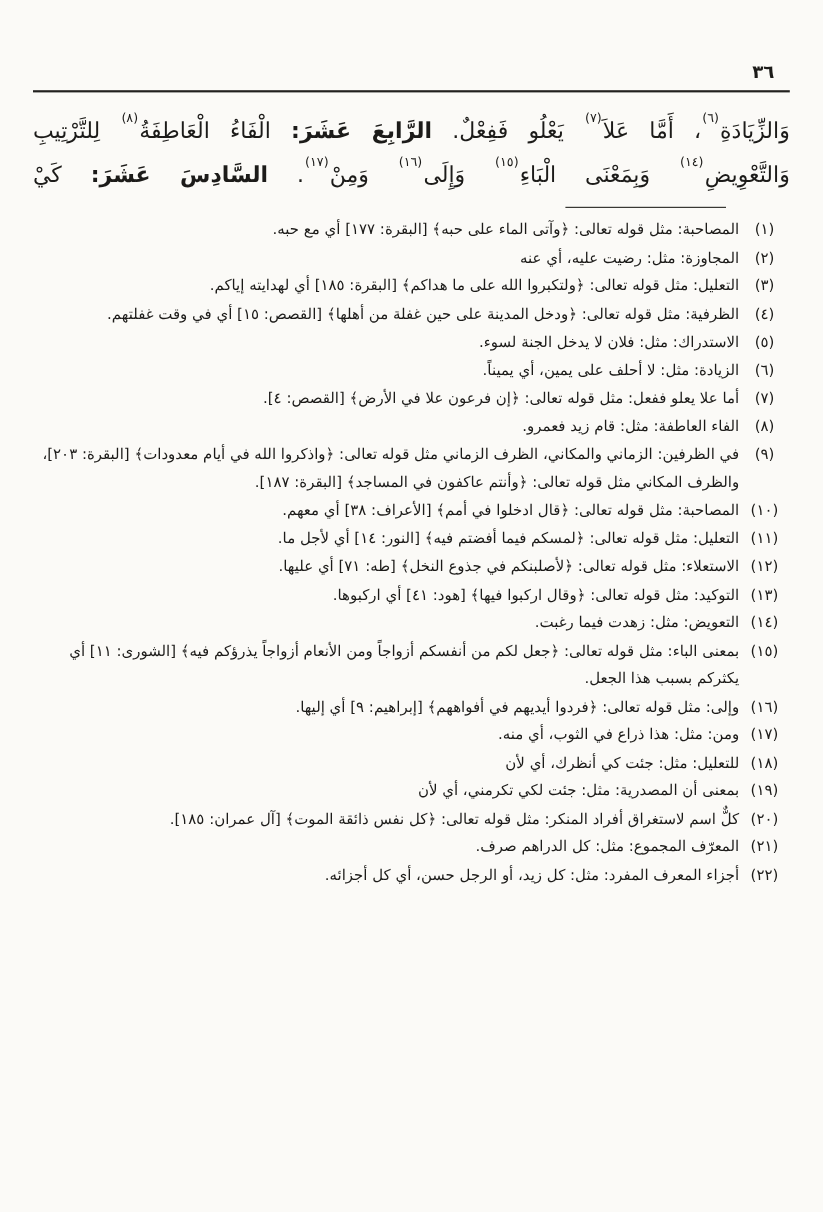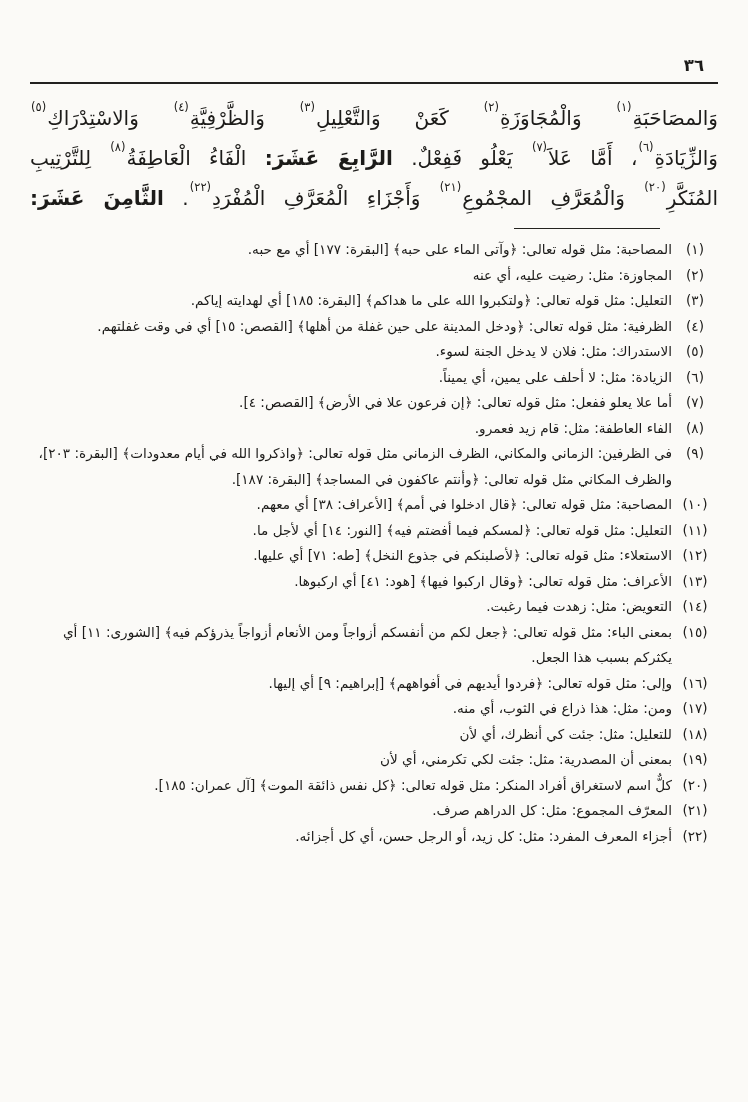--- a/index.html
+++ b/index.html
@@ -41,23 +41,22 @@
 
 <div class="page">
 
   <header class="hdr">
     <span class="pnum">٣٦</span>
   </header>
 
   <hr class="hdr-rule">
 
   <main class="main" id="main-text">
-      <div class="text-line"><span>وَالمصَاحَبَةِ</span><sup>(١)</sup><span> وَالْمُجَاوَزَةِ</span><sup>(٢)</sup><span> كَعَنْ وَالتَّعْلِيلِ</span><sup>(٣)</sup><span> وَالظَّرْفِيَّةِ</span><sup>(٤)</sup><span> وَالاسْتِدْرَاكِ</span><sup>(٥)</sup></div>
       <div class="text-line"><span>وَالزِّيَادَةِ</span><sup>(٦)</sup><span>، أَمَّا عَلاَ</span><sup>(٧)</sup><span> يَعْلُو فَفِعْلٌ. </span><span class="b">الرَّابِعَ عَشَرَ:</span><span> الْفَاءُ الْعَاطِفَةُ</span><sup>(٨)</sup><span> لِلتَّرْتِيبِ</span></div>
-      <div class="text-line"><span>المُنَكَّرِ</span><sup>(٢٠)</sup><span> وَالْمُعَرَّفِ المجْمُوعِ</span><sup>(٢١)</sup><span> وَأَجْزَاءِ الْمُعَرَّفِ الْمُفْرَدِ</span><sup>(٢٢)</sup><span>. </span><span class="b">الثَّامِنَ عَشَرَ:</span></div>
+      <div class="text-line"><span>وَالتَّعْوِيضِ</span><sup>(١٤)</sup><span> وَبِمَعْنَى الْبَاءِ</span><sup>(١٥)</sup><span> وَإِلَى</span><sup>(١٦)</sup><span> وَمِنْ</span><sup>(١٧)</sup><span>. </span><span class="b">السَّادِسَ عَشَرَ:</span><span> كَيْ</span></div>
     </main>
 
   <hr class="fn-sep">
 
   <section class="fns" id="footnotes">
       <div class="fn-row">
         <span class="fn-num">(١)</span>
         <div class="fn-text"><span>المصاحبة: مثل قوله تعالى: </span><span class="b">﴿وآتى الماء على حبه﴾</span><span> [البقرة: ١٧٧] أي مع حبه.</span></div>
       </div>
       <div class="fn-row">
@@ -99,21 +98,21 @@
       <div class="fn-row">
         <span class="fn-num">(١١)</span>
         <div class="fn-text"><span>التعليل: مثل قوله تعالى: </span><span class="b">﴿لمسكم فيما أفضتم فيه﴾</span><span> [النور: ١٤] أي لأجل ما.</span></div>
       </div>
       <div class="fn-row">
         <span class="fn-num">(١٢)</span>
         <div class="fn-text"><span>الاستعلاء: مثل قوله تعالى: </span><span class="b">﴿لأصلبنكم في جذوع النخل﴾</span><span> [طه: ٧١] أي عليها.</span></div>
       </div>
       <div class="fn-row">
         <span class="fn-num">(١٣)</span>
-        <div class="fn-text"><span>الأعراف: مثل قوله تعالى: </span><span class="b">﴿وقال اركبوا فيها﴾</span><span> [هود: ٤١] أي اركبوها.</span></div>
+        <div class="fn-text"><span>التوكيد: مثل قوله تعالى: </span><span class="b">﴿وقال اركبوا فيها﴾</span><span> [هود: ٤١] أي اركبوها.</span></div>
       </div>
       <div class="fn-row">
         <span class="fn-num">(١٤)</span>
         <div class="fn-text"><span>التعويض: مثل: زهدت فيما رغبت.</span></div>
       </div>
       <div class="fn-row">
         <span class="fn-num">(١٥)</span>
         <div class="fn-text"><span>بمعنى الباء: مثل قوله تعالى: </span><span class="b">﴿جعل لكم من أنفسكم أزواجاً ومن الأنعام أزواجاً يذرؤكم فيه﴾</span><span> [الشورى: ١١] أي يكثركم بسبب هذا الجعل.</span></div>
       </div>
       <div class="fn-row">

